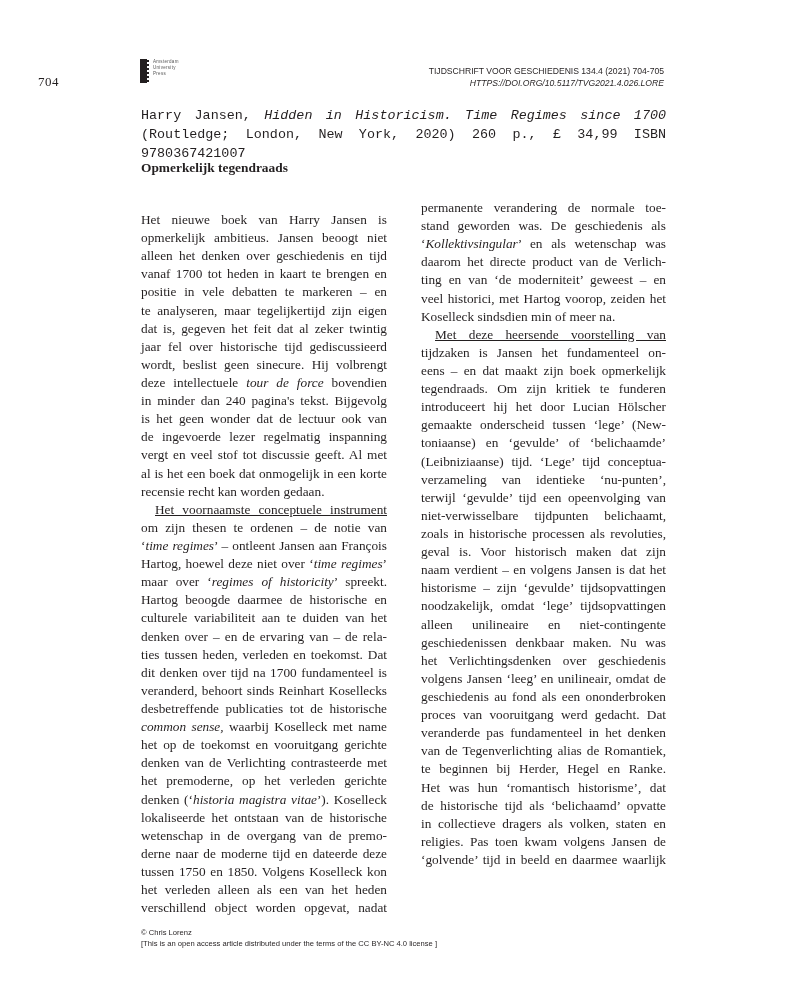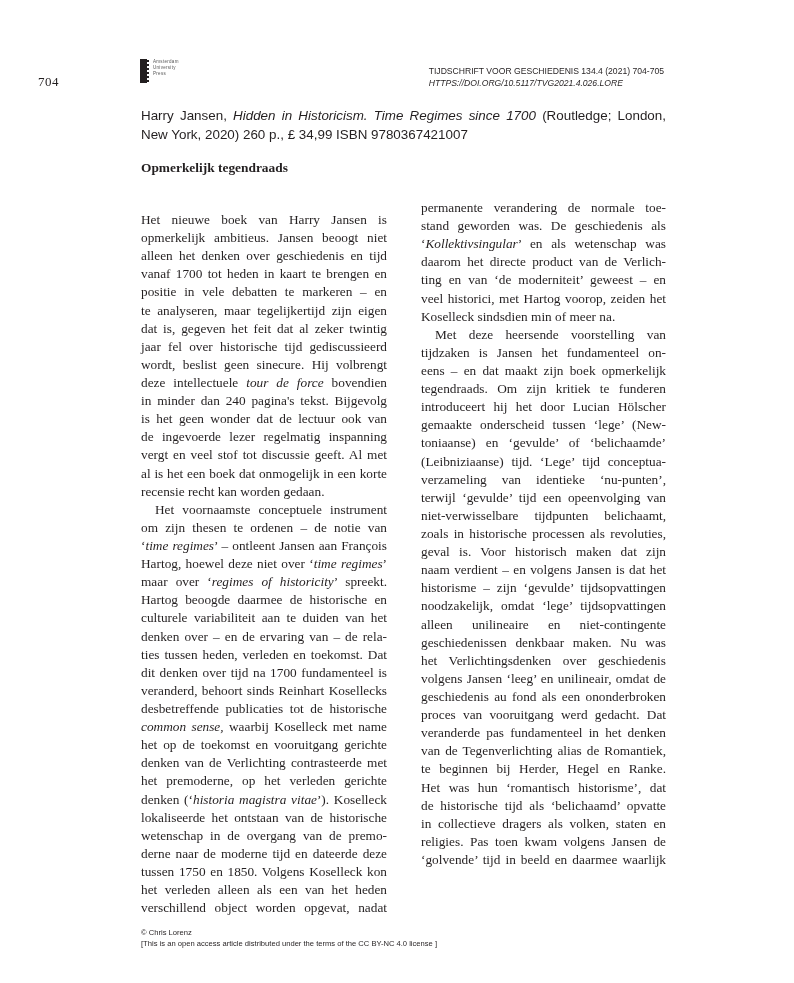--- a/index.html
+++ b/index.html
@@ -4,30 +4,30 @@
   <style>
     html, body { margin: 0; padding: 0; background: #ffffff; }
     body { width: 794px; height: 983px; position: relative; overflow: hidden;
       font-family: "DejaVu Serif", "Liberation Serif", serif; color: #231f20; }
     .page-number { position: absolute; left: 38px; top: 74px; font-size: 13px; font-family: "Liberation Serif", serif; letter-spacing: 0.5px; text-align: right; }
     .logo { position: absolute; left: 140px; top: 59px; display: flex; align-items: flex-start; }
     .logo-bar { width: 7px; height: 24px; background: #231f20; position: relative; }
     .logo-bar::after { content: ""; position: absolute; right: -2px; top: 1px; width: 2px; height: 22px;
       background: repeating-linear-gradient(to bottom, #231f20 0 2px, transparent 2px 4px); }
     .logo-text { margin-left: 6px; font-family: "Liberation Sans", sans-serif; font-size: 4.5px; line-height: 6px; color: #555; letter-spacing: 0.3px; }
-    .journal { position: absolute; right: 130px; top: 65px; text-align: left; font-family: "Liberation Sans", sans-serif; font-size: 8.6px; line-height: 12px; color: #231f20; }
+    .journal { position: absolute; right: 130px; top: 65px; text-align: right; font-family: "Liberation Sans", sans-serif; font-size: 8.6px; line-height: 12px; color: #231f20; }
     .journal .doi { font-style: italic; }
-    .citation { position: absolute; left: 141px; top: 106px; width: 525px; font-family: Liberation Sans, sans-serif; font-size: 13.4px; line-height: 19px; text-align: justify; }
+    .citation { position: absolute; left: 141px; top: 106px; width: 525px; font-family: Liberation Mono, monospace; font-size: 13.4px; line-height: 19px; text-align: justify; }
     .title { position: absolute; left: 141px; top: 160px; font-family: "Liberation Serif", serif; font-weight: bold; font-size: 13.4px; }
     .col { position: absolute; top: 199px; width: 246px; font-family: "Liberation Serif", serif; font-size: 13.3px; line-height: 18.12px; }
     .col-left { left: 141px; margin-top: 12px; }
     .col-right { left: 421px; width: 245px; }
     .line { display: block; white-space: nowrap; text-align: justify; text-align-last: justify; height: 18.12px; }
     .line.last { text-align-last: left; }
-    .line.indent { padding-left: 14px; }
+    .line.indent { padding-left: 14px; text-decoration: underline; }
     .footer { position: absolute; left: 141px; top: 928px; font-family: "Liberation Sans", sans-serif; font-size: 7.6px; line-height: 10.5px; color: #231f20; }
   </style>
 </head>
 <body>
 
 <div class="page-number">704</div>
 
 <div class="logo">
   <div class="logo-bar"></div>
   <div class="logo-text">

